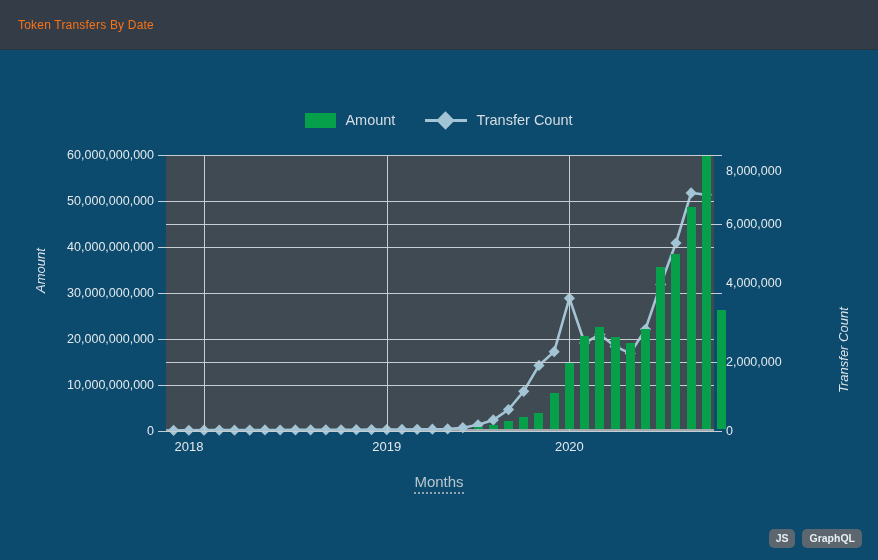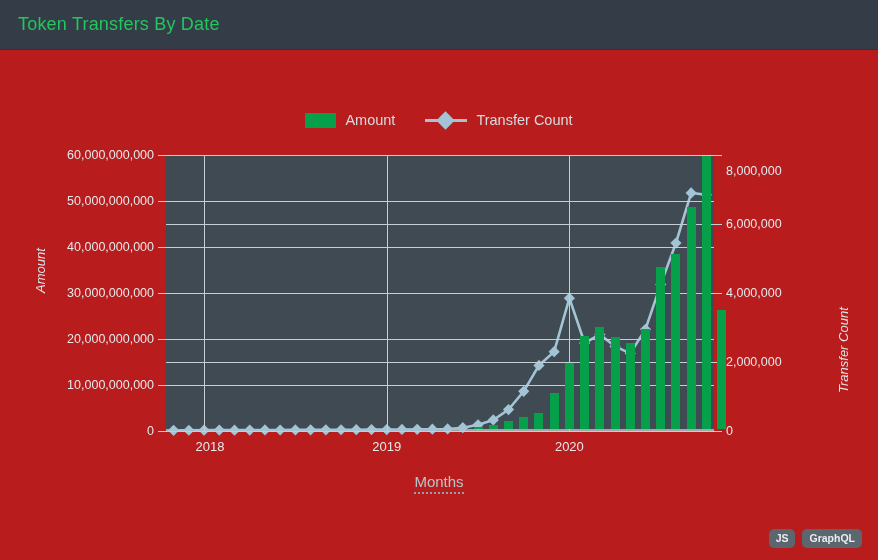--- a/index.html
+++ b/index.html
@@ -16,31 +16,31 @@
   
   #header {
     height: 50px;
     background: #343d47;
     border-bottom: 1px solid #2b343d;
     display: flex;
     align-items: center;
     padding-left: 18px;
   }
   #header-title {
-    color: #22c55e;
-    font-size: 18px;
+    color: #f97316;
+    font-size: 12px;
     letter-spacing: .2px;
   }
 
   
   #chart-wrap {
     position: absolute;
     left: 0; top: 50px;
     width: 878px; height: 510px;
-    background: #b91c1c;
+    background: #0c4a6e;
   }
 
   
   #legend {
     position: absolute;
     left: 0; top: 62px;
     width: 878px;
     display: flex;
     justify-content: center;
     align-items: center;
@@ -294,20 +294,20 @@
 
   <div class="ylab-left" style="top: 381px;">0</div>
       <div class="ylab-left" style="top: 335px; text-align: right;">10,000,000,000</div>
       <div class="ylab-left" style="top: 289px;">20,000,000,000</div>
       <div class="ylab-left" style="top: 243px;">30,000,000,000</div>
       <div class="ylab-left" style="top: 197px;">40,000,000,000</div>
       <div class="ylab-left" style="top: 151px; text-align: right;">50,000,000,000</div>
       <div class="ylab-left" style="top: 105px;">60,000,000,000</div>
       <div class="ylab-right" style="top: 381px;">0</div>
       <div class="ylab-right" style="top: 312px;">2,000,000</div>
-      <div class="ylab-right" style="top: 243px;">4,000,000</div>
+      <div class="ylab-right" style="top: 233px;">4,000,000</div>
       <div class="ylab-right" style="top: 174px;">6,000,000</div>
       <div class="ylab-right" style="top: 105px; margin-top: 16px;">8,000,000</div>
-      <div class="xlab" style="left: 210px; top: 389px;">2018</div>
+      <div class="xlab" style="left: 189px; top: 389px;">2018</div>
       <div class="xlab" style="left: 386.722px; top: 389px; text-align: right;">2019</div>
       <div class="xlab" style="left: 569.389px; top: 389px;">2020</div>
     </div>
 </div>
 
 </body></html>

